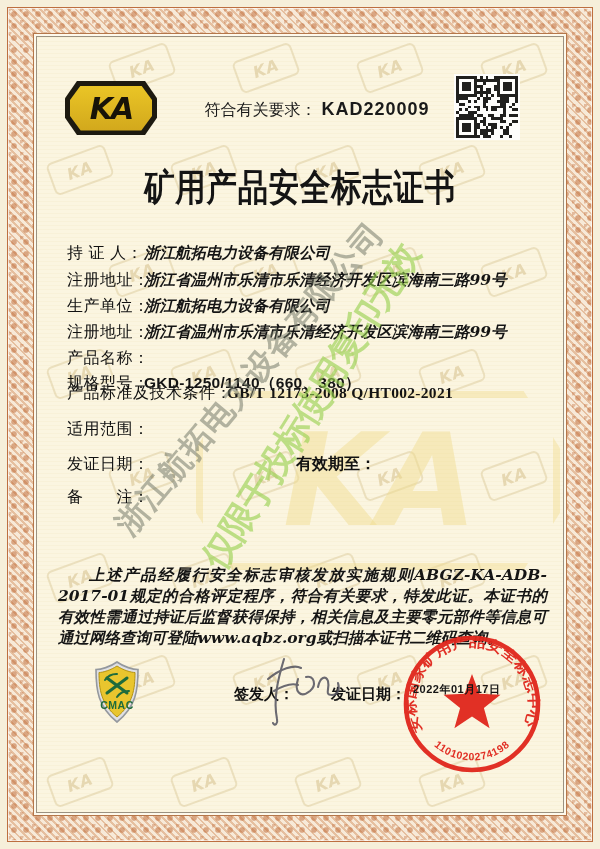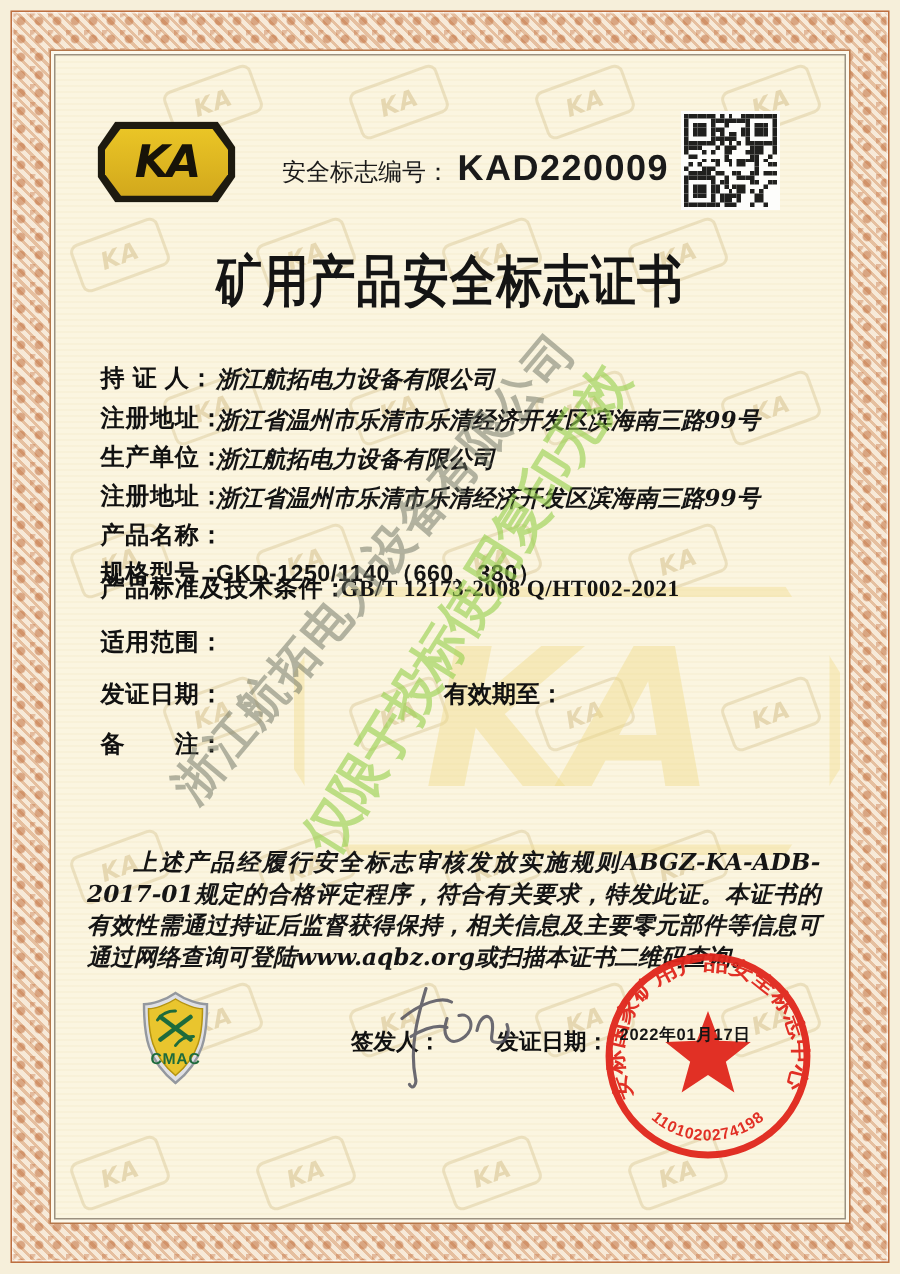--- a/index.html
+++ b/index.html
@@ -36,31 +36,31 @@
   .ka-logo{position:absolute;left:28px;top:44px;width:92px;height:54px;z-index:5;background:#1d1a10;
     clip-path:polygon(0 32%,13% 0,87% 0,100% 32%,100% 68%,87% 100%,13% 100%,0 68%);
     display:flex;align-items:center;justify-content:center;}
   .ka-logo .inner{width:82px;height:45px;background:linear-gradient(#eac526,#d2a81c);
     clip-path:polygon(0 32%,13% 0,87% 0,100% 32%,100% 68%,87% 100%,13% 100%,0 68%);
     display:flex;align-items:center;justify-content:center;}
   .ka-logo .inner span{font:italic 900 30px "DejaVu Sans",sans-serif;color:#171308;letter-spacing:-2px;}
   .cert-no{position:absolute;left:0;right:0;top:62px;z-index:5;text-align:center;padding-left:34px;
     font-family:"Liberation Serif","DejaVu Serif",serif;color:#1a1a1a;}
   .cert-no .lab{font-size:16px;}
-  .cert-no .num{font-size:24px;letter-spacing:1px;margin-left:5px;}
+  .cert-no .num{font-size:18px;letter-spacing:1px;margin-left:5px;}
   .qr{position:absolute;left:417px;top:37px;width:62px;height:62px;z-index:5;background:#fdfdfb;
     padding:2px;display:grid;grid-template-columns:repeat(21,1fr);grid-template-rows:repeat(21,1fr);}
   .qr i{display:block;}
   .qr i.on{background:#20201e;}
   .title{position:absolute;left:0;right:0;top:126px;z-index:5;margin:0;text-align:center;
     font-family:"Liberation Serif","DejaVu Serif",serif;font-size:37px;font-weight:900;color:#141414;
     transform:scaleX(.82);letter-spacing:1px;}
   
   .frow{position:absolute;left:30px;right:10px;height:20px;z-index:5;font-size:16px;line-height:20px;}
-  .flabel{position:absolute;left:0;font-weight:bold;color:#111;letter-spacing:.5px;white-space:nowrap;}
+  .flabel{position:absolute;left:0;font-weight:normal;color:#111;letter-spacing:.5px;white-space:nowrap;}
   .fvalue{position:absolute;left:77px;color:#141414;white-space:nowrap;}
   .fvalue.wide{left:160px;font-family:Liberation Serif, serif;}
   .kai{font-family:"DejaVu Serif","Liberation Serif",serif;font-style:italic;font-weight:700;font-size:15.5px;}
   .num{font-family:"Liberation Sans","DejaVu Sans",sans-serif;font-weight:bold;font-size:15.5px;letter-spacing:.3px;}
   .exp-label{position:absolute;left:229px;font-weight:bold;color:#111;white-space:nowrap;}
   .exp-value{position:absolute;left:309px;white-space:nowrap;}
   
   .statement{position:absolute;left:21px;top:527px;width:489px;z-index:5;margin:0;
     font-family:"DejaVu Serif","Liberation Serif",serif;font-style:italic;font-weight:700;
     font-size:15.5px;line-height:21px;color:#151515;text-indent:2em;text-align:justify;}
@@ -122,21 +122,21 @@
     <div class="wm wm-gray">浙江航拓电力设备有限公司</div>
     <div class="wm wm-green">仅限于投标使用复印无效</div>
 
     <div class="ka-logo">
       <div class="inner">
         <span>KA</span>
       </div>
     </div>
 
     <div class="cert-no">
-      <span class="lab">安全标志编号：</span><span class="num">KAD220009</span>
+      <span class="lab">符合有关要求：</span><span class="num">KAD220009</span>
     </div>
 
     <div class="qr" id="qr">
         <i class="on"></i>
         <i class="on"></i>
         <i class="on"></i>
         <i class="on"></i>
         <i class="on"></i>
         <i class="on"></i>
         <i class="on"></i>

